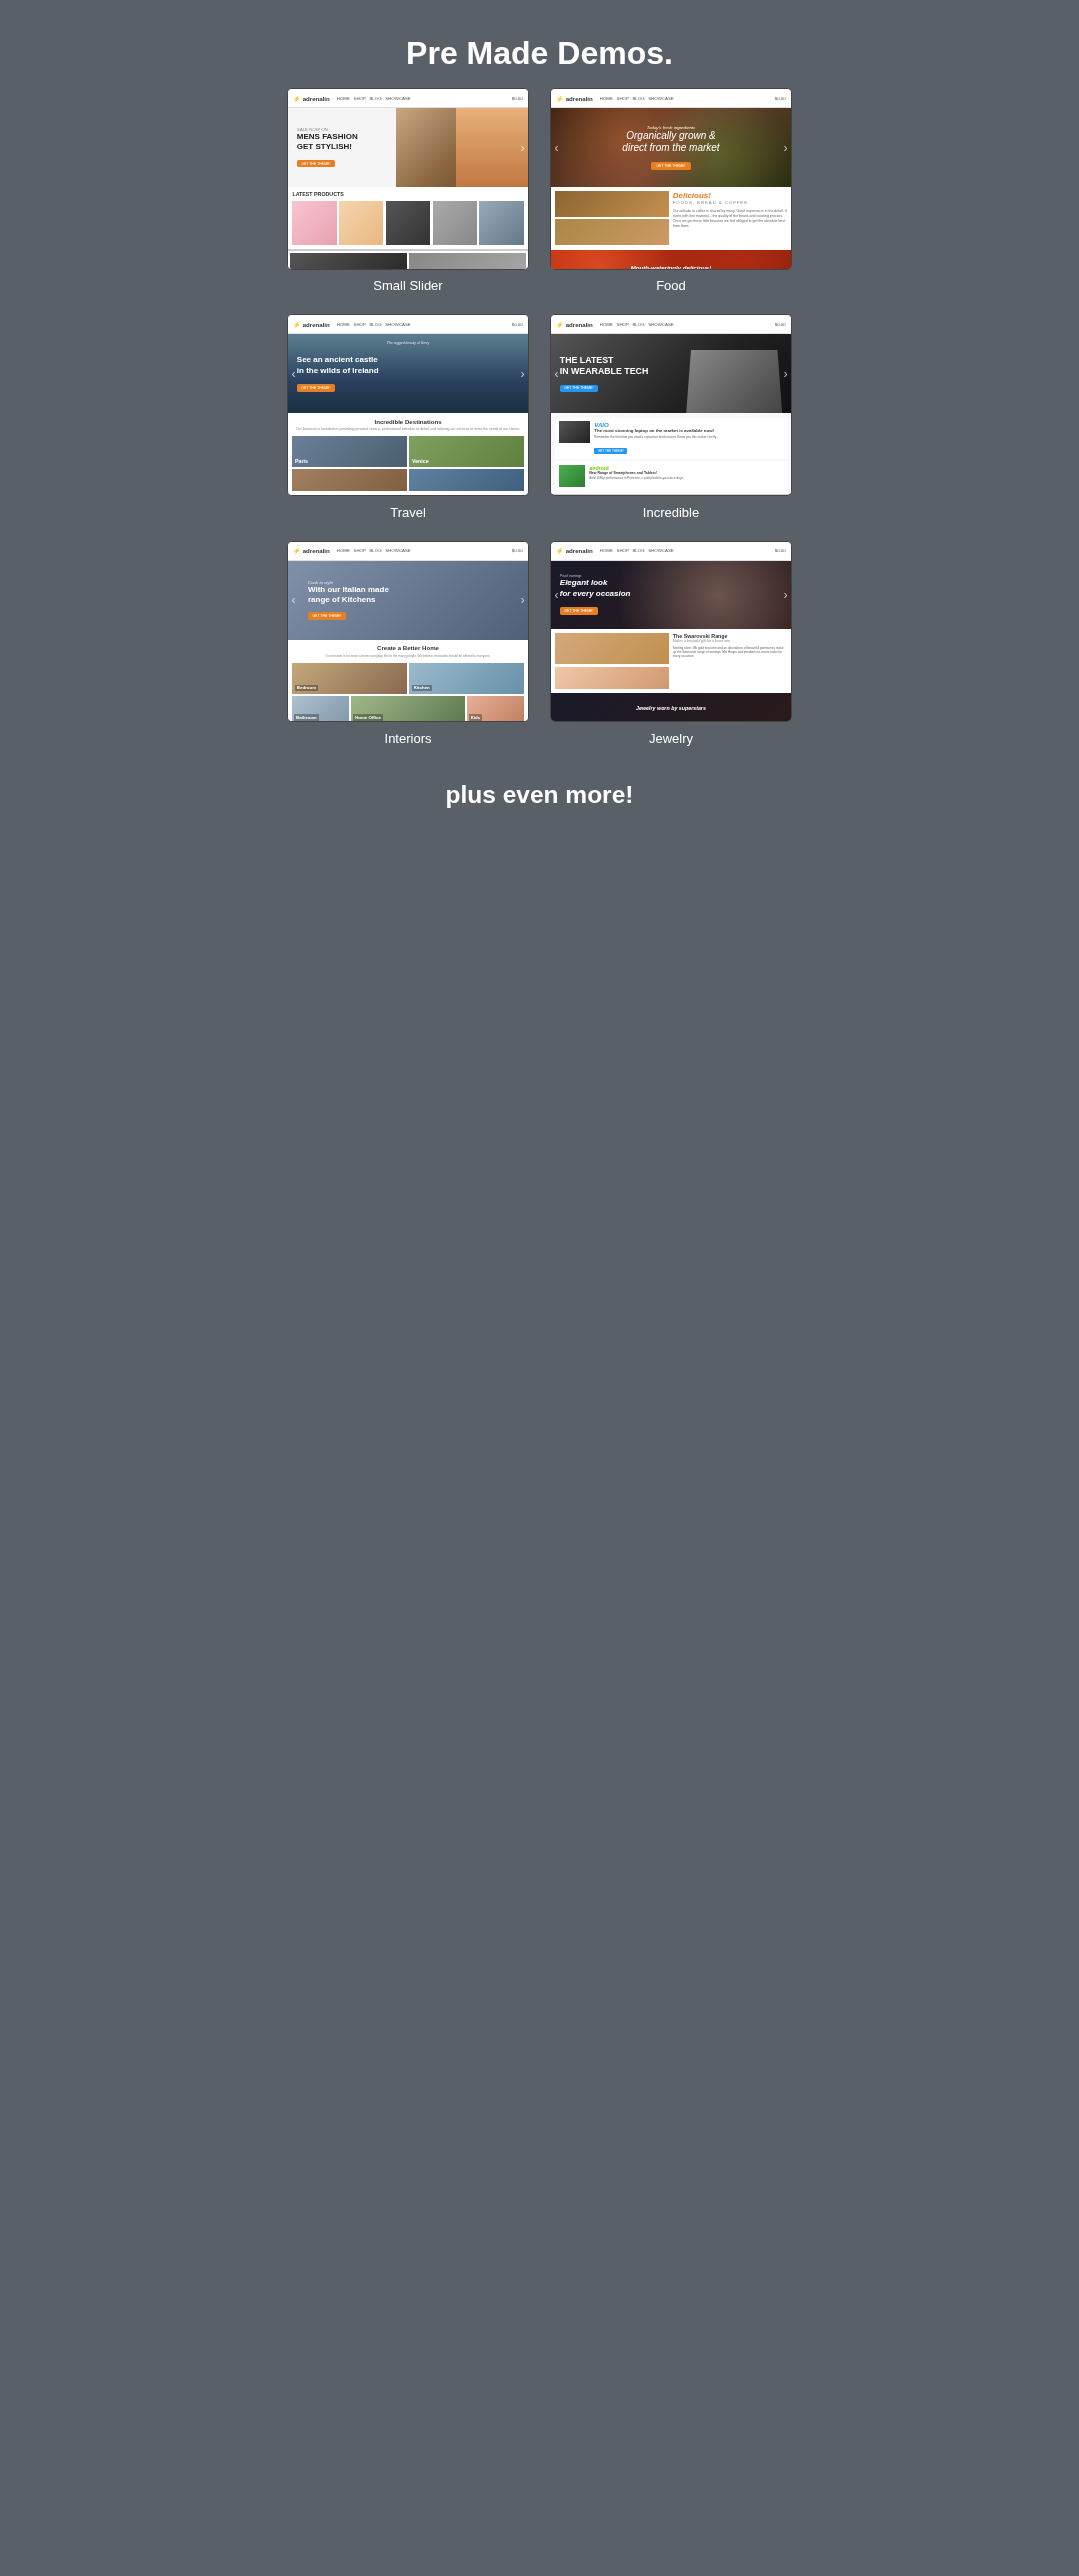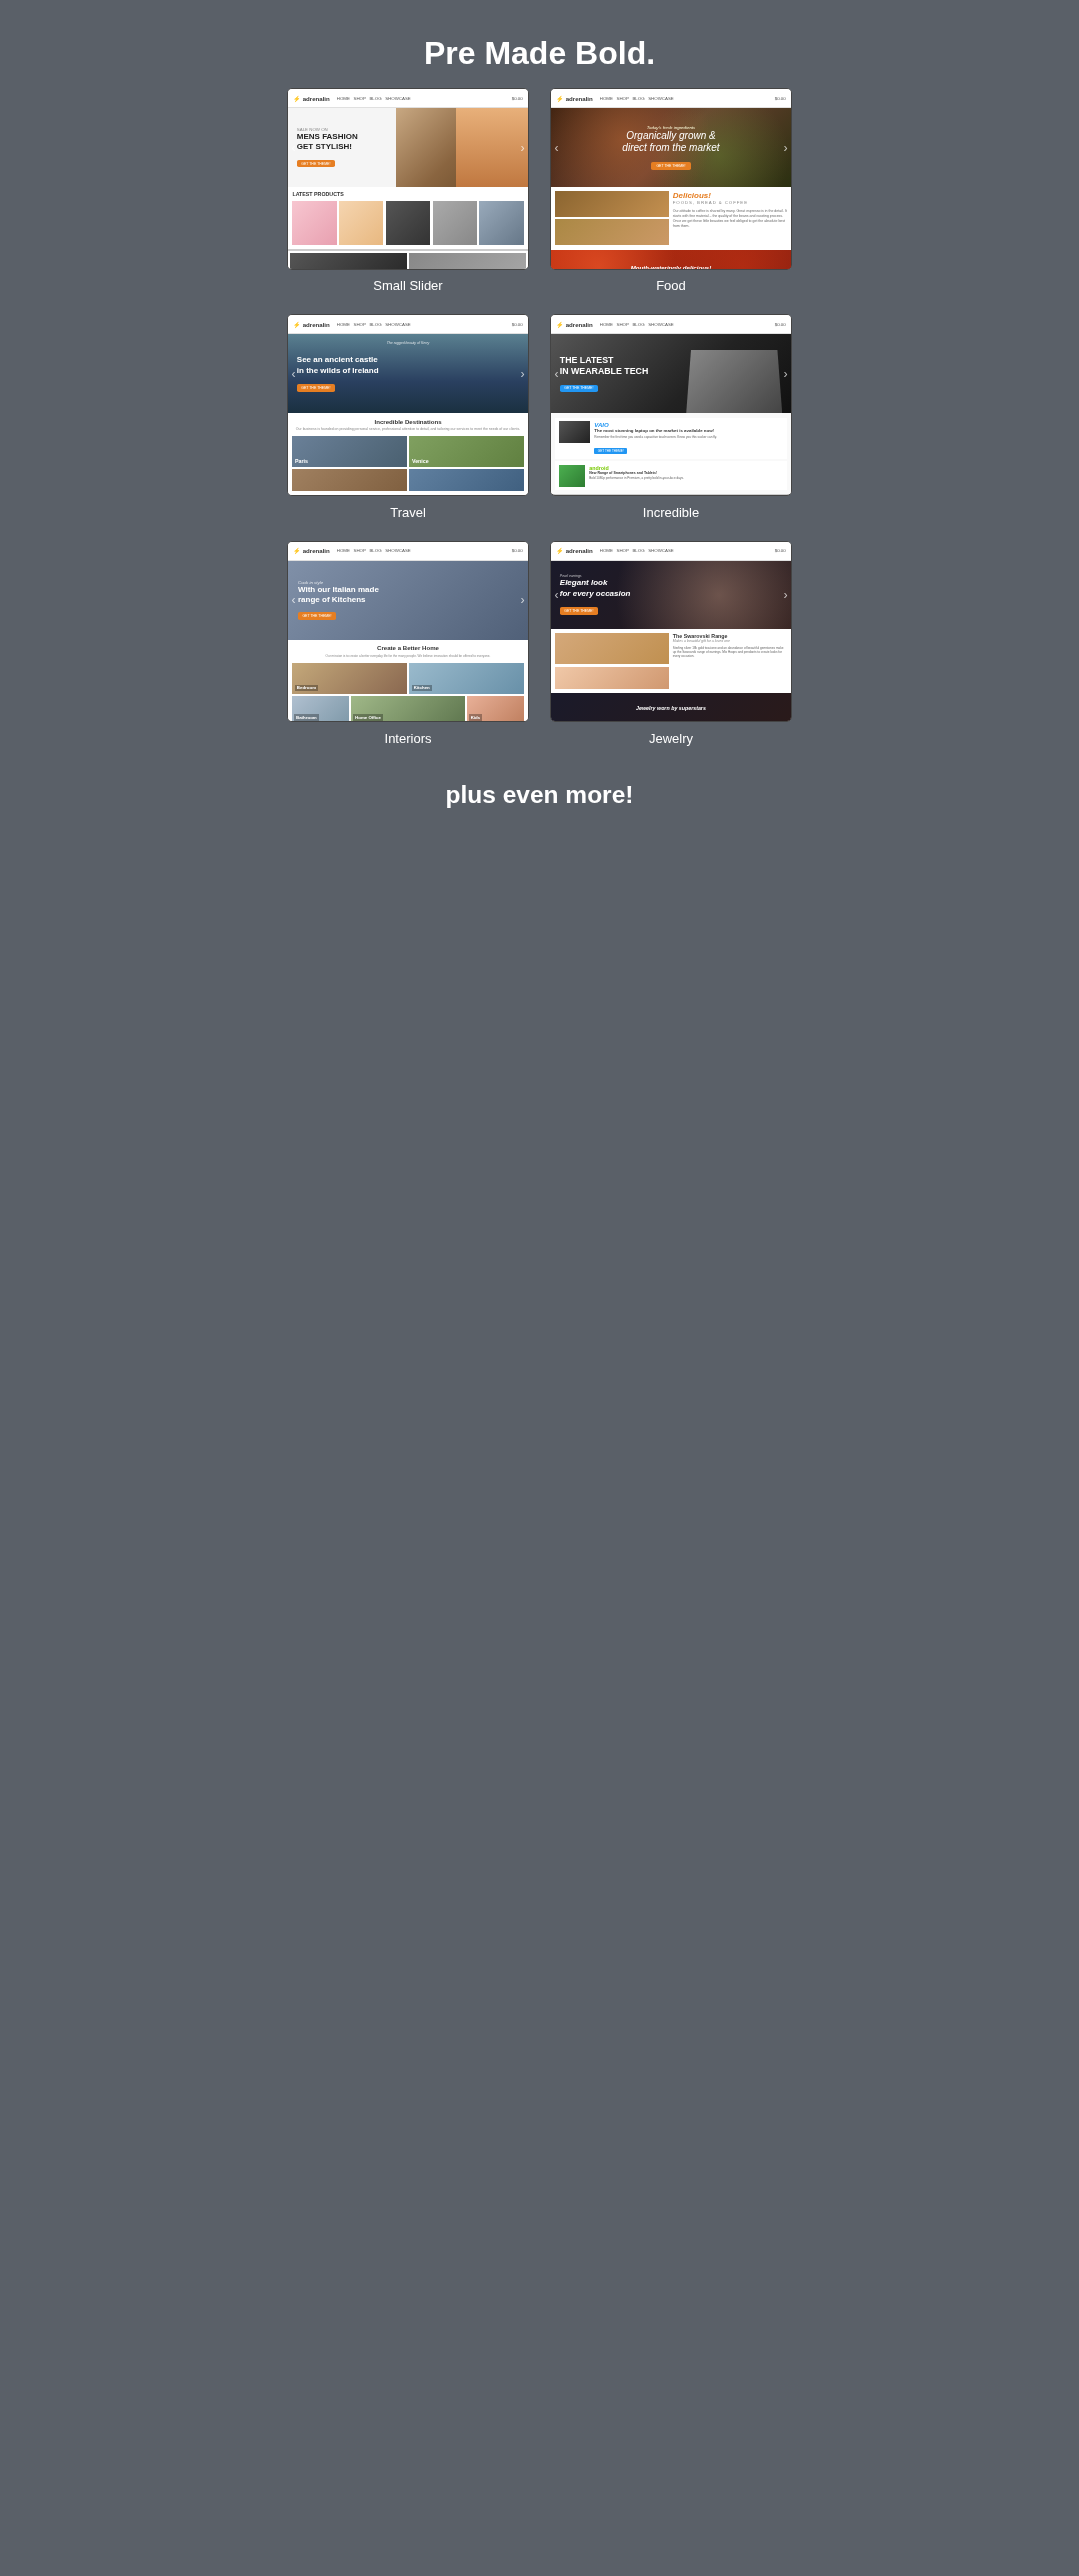--- a/index.html
+++ b/index.html
@@ -606,21 +606,21 @@
       line-height: 1.3;
     }
 
     
     .interiors-hero {
       background: linear-gradient(135deg, #7090a8, #506078);
       height: 79px;
       position: relative;
       display: flex;
       align-items: center;
-      padding: 10px;
+      padding: 20px;
       overflow: hidden;
     }
 
     .interiors-hero-bg {
       position: absolute;
       inset: 0;
       background: linear-gradient(135deg, #8090a8 0%, #506078 100%);
     }
 
     .interiors-hero-text {
@@ -857,21 +857,21 @@
     }
 
     .arrow-left { left: 3.5px; }
     .arrow-right { right: 3.5px; }
   </style>
 </head>
 <body>
 
 <div class="page-wrapper">
 
-  <h1 class="page-title">Pre Made Bold.</h1>
+  <h1 class="page-title">Pre Made Demos.</h1>
 
 
   <div class="demos-grid">
 
     <div class="demo-item">
       <div class="demo-screenshot">
 
         <div class="screenshot-nav">
           <div class="nav-logo">
             <span>⚡</span> adrenalin

